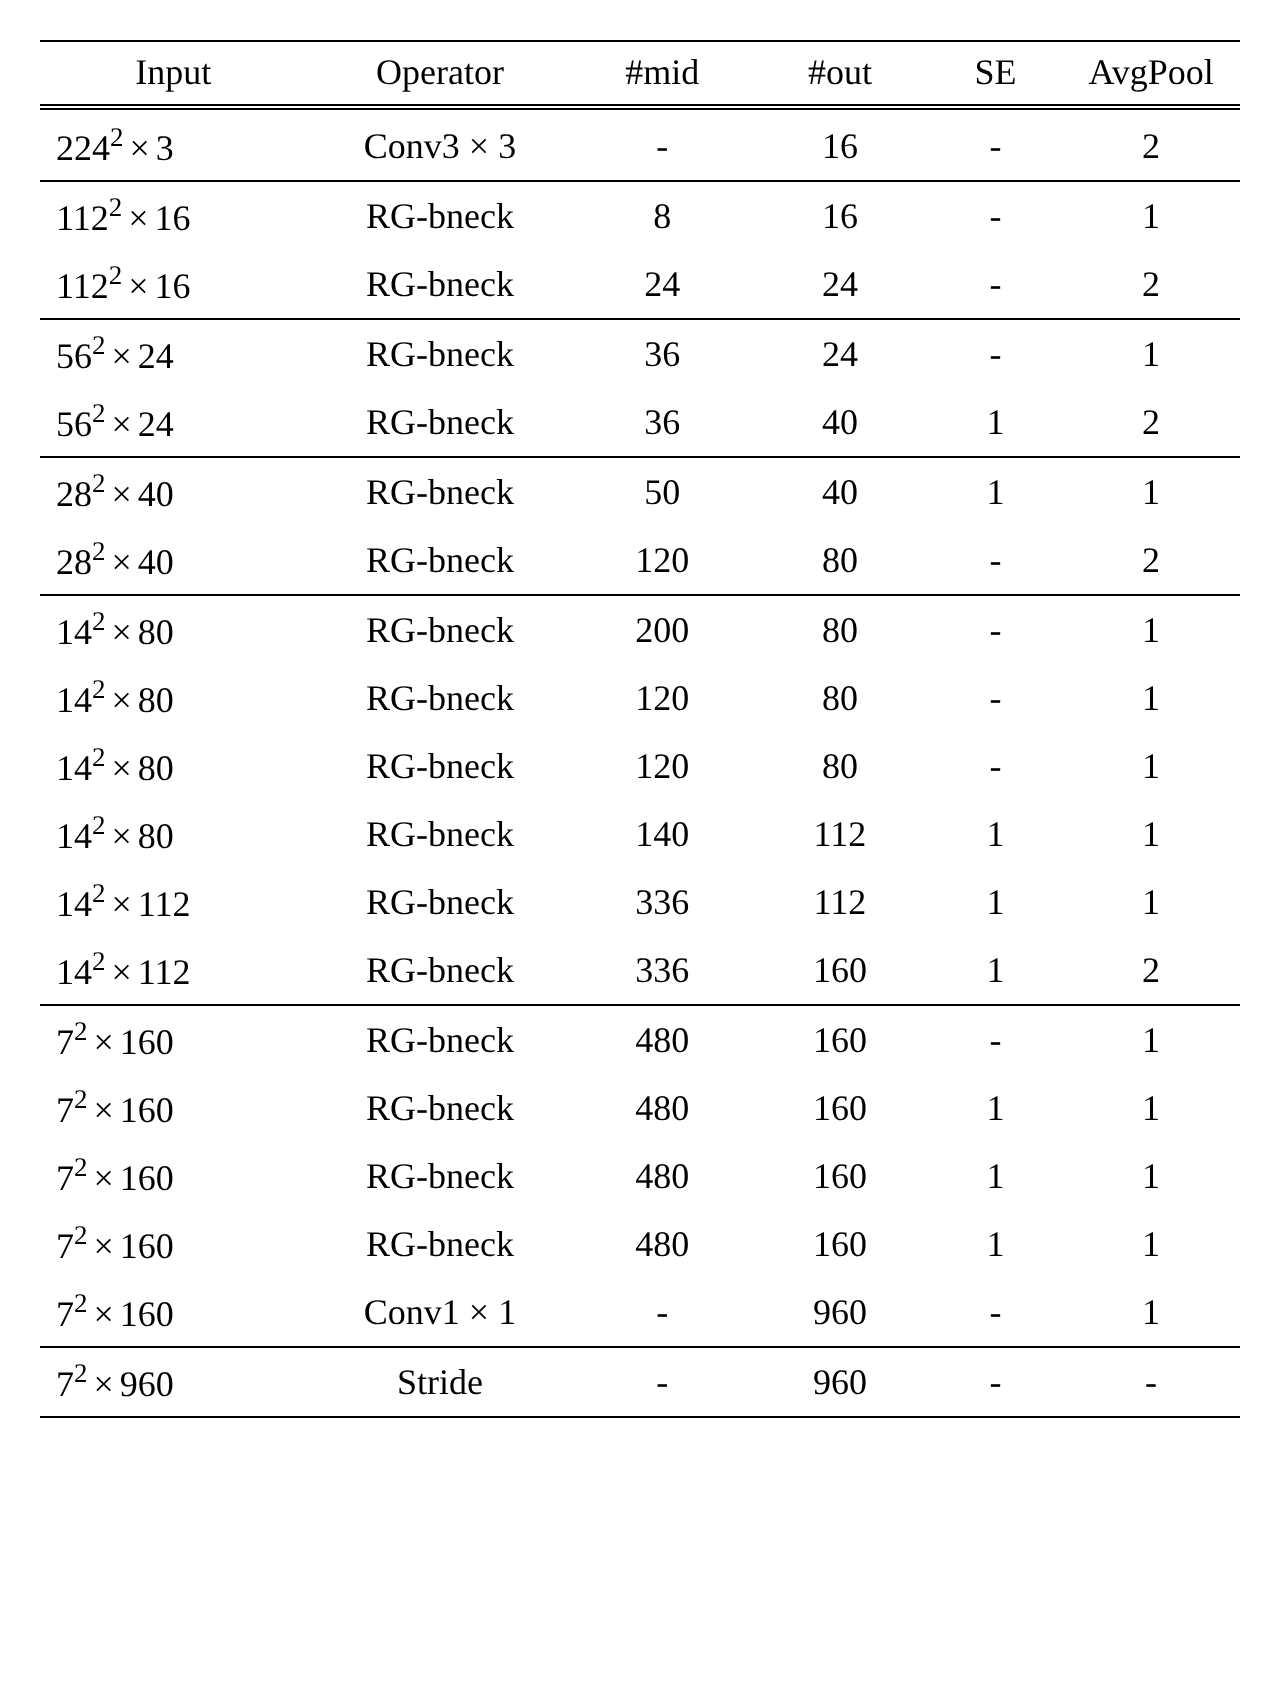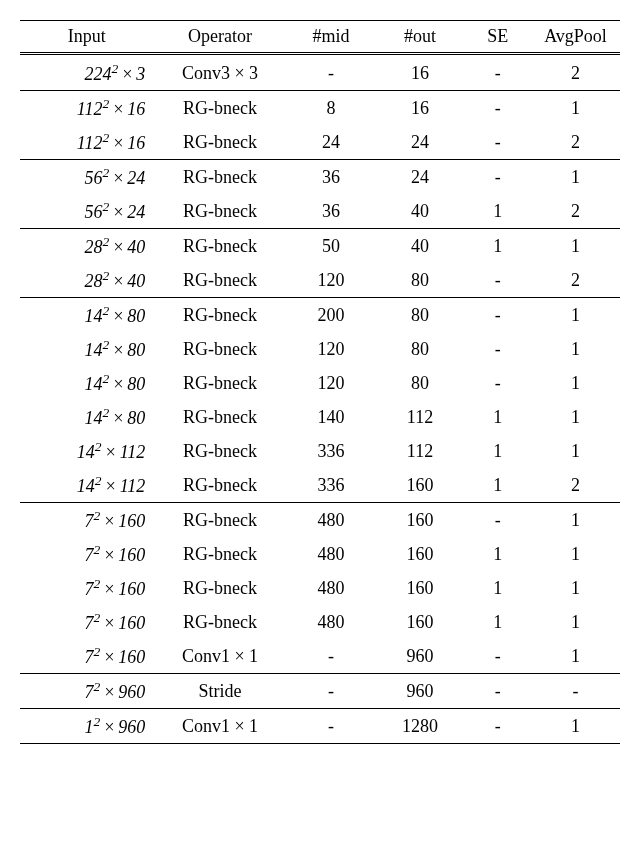--- a/index.html
+++ b/index.html
@@ -44,21 +44,21 @@
   tbody tr:first-child td {
     padding-top: 8px;
   }
   .sup { font-size: 0.75em; vertical-align: super; }
   col.input { width: 120px; }
   col.op   { width: 120px; }
   col.mid  { width: 80px;  }
   col.out  { width: 80px;  }
   col.se   { width: 60px;  }
   col.st   { width: 80px;  }
-  tbody td:first-child { text-align: right; font-style: italic; }
+  tbody td:first-child { text-align: left; }
   .times { padding: 0 3px; }
 </style>
 </head>
 <body>
 
 <table>
   <colgroup>
     <col class="input">
       <col class="op">
       <col class="mid">
@@ -222,22 +222,14 @@
         <td>1</td>
       </tr>
       <tr class="section-end">
         <td>7<span class="sup">2</span><span class="times">×</span>960</td>
         <td>Stride</td>
         <td>-</td>
         <td>960</td>
         <td>-</td>
         <td>-</td>
       </tr>
-      <tr class="section-end">
-        <td>1<span class="sup">2</span><span class="times">×</span>960</td>
-        <td>Conv1 × 1</td>
-        <td>-</td>
-        <td>1280</td>
-        <td>-</td>
-        <td>1</td>
-      </tr>
     </tbody>
 </table>
 
 </body></html>

